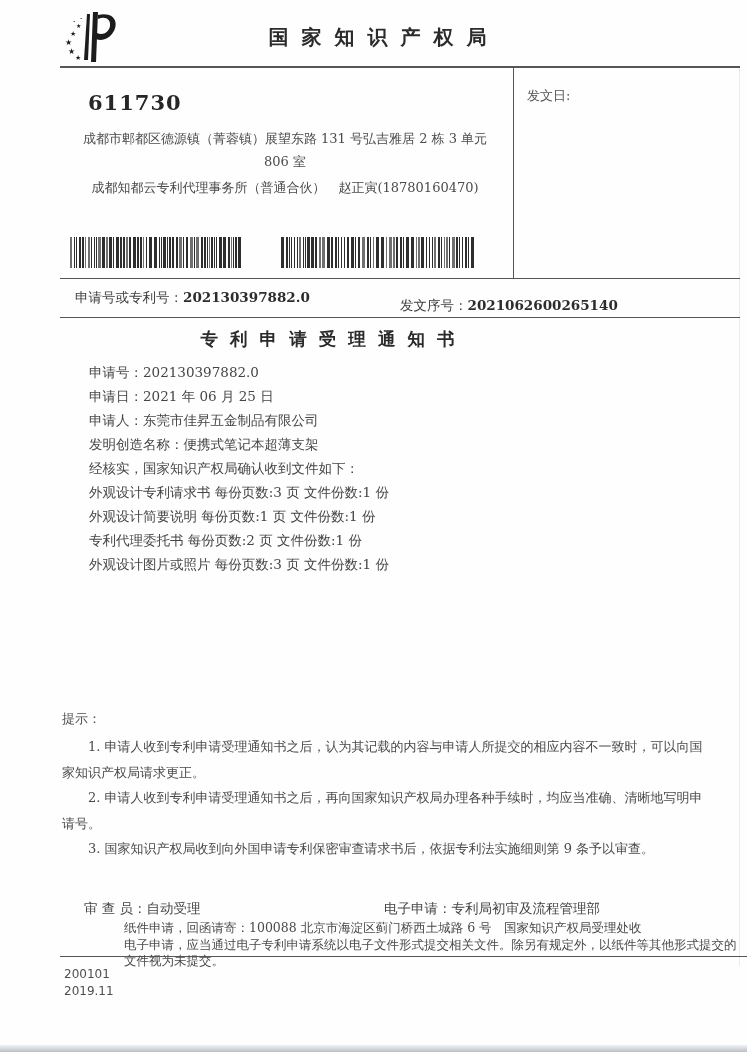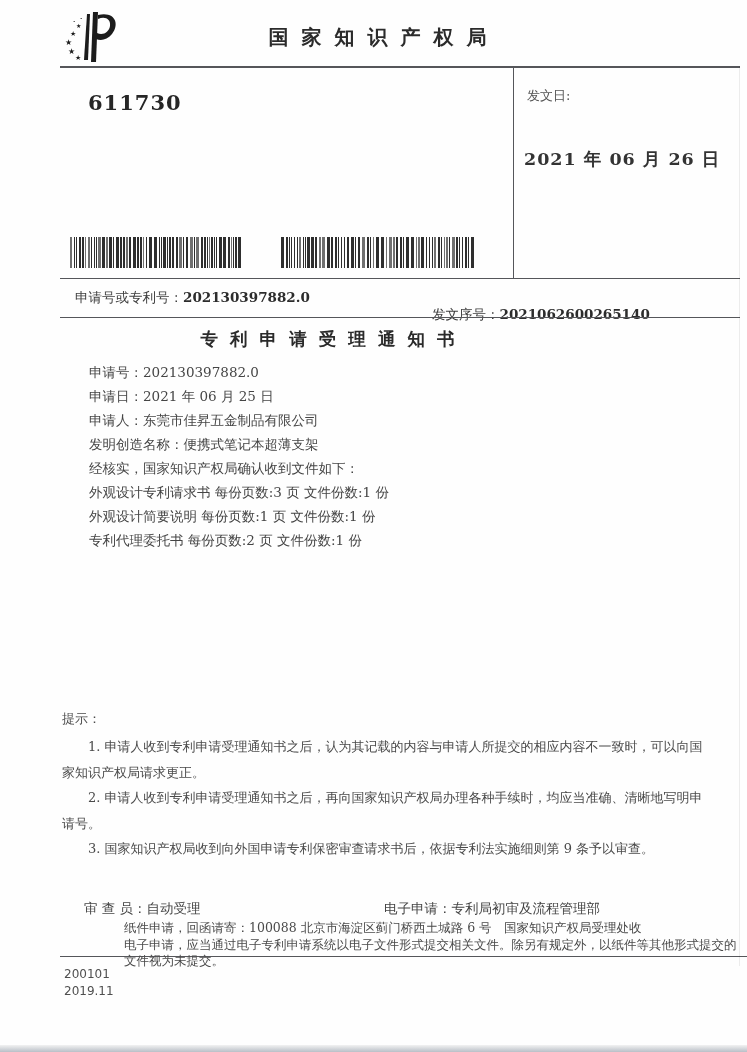--- a/index.html
+++ b/index.html
@@ -28,21 +28,21 @@
   .agent-line{margin-top:3px;}
   .dispatch-label{position:absolute;top:87px;left:527px;font-size:13px;color:#555;}
   .dispatch-date{
     position:absolute;top:147px;left:524px;
     font-size:17.5px;font-weight:600;letter-spacing:1px;color:#333;
   }
   .barcode{position:absolute;top:237px;height:31px;overflow:hidden;white-space:nowrap;}
   
   .meta-row{position:absolute;top:289px;left:0;width:747px;font-size:13.5px;color:#3e3e3e;}
   .meta-pair1{position:absolute;left:75px;top:0;}
-  .meta-pair2{position:absolute;left:400px;top:17px;margin-left:32px;}
+  .meta-pair2{position:absolute;left:400px;top:8px;}
   .meta-val{font-weight:bold;color:#2c2c2c;}
   
   .notice-title{
     position:absolute;top:327px;left:0;width:658px;text-align:center;
     font-weight:bold;font-size:17.5px;letter-spacing:3px;color:#2a2a2a;
   }
   .body-block{
     position:absolute;top:360px;left:62px;width:642px;
     font-size:13.5px;line-height:24px;color:#454545;
   }
@@ -94,23 +94,27 @@
       <text x="20" y="12" font-size="4" fill="#1c1c1c">•</text>
       <text x="13" y="15" font-size="4" fill="#1c1c1c">•</text>
     </svg>
   </div>
 
   <div class="agency-title">国 家 知 识 产 权 局</div>
   <div class="rule" style="top:66px;left:60px;width:680px;height:2px;"></div>
   <div class="rule" style="top:66px;left:513px;width:1px;height:213px;"></div>
 
   <div class="code-num">611730</div>
+  <div class="addr-block">
+    <div>成都市郫都区德源镇（菁蓉镇）展望东路 131 号弘吉雅居 2 栋 3 单元</div>
+    <div>806 室</div>
+    <div class="agent-line">成都知都云专利代理事务所（普通合伙）　赵正寅(18780160470)</div>
+  </div>
 
   <div class="dispatch-label">发文日:</div>
-  <div class="dispatch-date">2021 年 06 月 26 日</div>
 
   <div class="barcode" style="left:70px;width:176px;" id="bc1"><span style="display:inline-block;vertical-align:top;height:31px;width:2px;background:#707070;margin-right:2px"></span><span style="display:inline-block;vertical-align:top;height:31px;width:1px;background:#2e2e2e;margin-right:1px"></span><span style="display:inline-block;vertical-align:top;height:31px;width:1px;background:#2e2e2e;margin-right:2px"></span><span style="display:inline-block;vertical-align:top;height:31px;width:2px;background:#2e2e2e;margin-right:1px"></span><span style="display:inline-block;vertical-align:top;height:31px;width:2px;background:#2e2e2e;margin-right:1px"></span><span style="display:inline-block;vertical-align:top;height:31px;width:1px;background:#707070;margin-right:2px"></span><span style="display:inline-block;vertical-align:top;height:31px;width:2px;background:#707070;margin-right:1px"></span><span style="display:inline-block;vertical-align:top;height:31px;width:1px;background:#2e2e2e;margin-right:2px"></span><span style="display:inline-block;vertical-align:top;height:31px;width:1px;background:#2e2e2e;margin-right:1px"></span><span style="display:inline-block;vertical-align:top;height:31px;width:1px;background:#2e2e2e;margin-right:1px"></span><span style="display:inline-block;vertical-align:top;height:31px;width:3px;background:#707070;margin-right:1px"></span><span style="display:inline-block;vertical-align:top;height:31px;width:3px;background:#2e2e2e;margin-right:1px"></span><span style="display:inline-block;vertical-align:top;height:31px;width:2px;background:#707070;margin-right:1px"></span><span style="display:inline-block;vertical-align:top;height:31px;width:3px;background:#2e2e2e;margin-right:1px"></span><span style="display:inline-block;vertical-align:top;height:31px;width:1px;background:#2e2e2e;margin-right:2px"></span><span style="display:inline-block;vertical-align:top;height:31px;width:3px;background:#2e2e2e;margin-right:1px"></span><span style="display:inline-block;vertical-align:top;height:31px;width:2px;background:#2e2e2e;margin-right:1px"></span><span style="display:inline-block;vertical-align:top;height:31px;width:2px;background:#2e2e2e;margin-right:1px"></span><span style="display:inline-block;vertical-align:top;height:31px;width:2px;background:#707070;margin-right:1px"></span><span style="display:inline-block;vertical-align:top;height:31px;width:2px;background:#2e2e2e;margin-right:2px"></span><span style="display:inline-block;vertical-align:top;height:31px;width:3px;background:#2e2e2e;margin-right:1px"></span><span style="display:inline-block;vertical-align:top;height:31px;width:2px;background:#2e2e2e;margin-right:1px"></span><span style="display:inline-block;vertical-align:top;height:31px;width:2px;background:#2e2e2e;margin-right:1px"></span><span style="display:inline-block;vertical-align:top;height:31px;width:1px;background:#707070;margin-right:2px"></span><span style="display:inline-block;vertical-align:top;height:31px;width:1px;background:#2e2e2e;margin-right:2px"></span><span style="display:inline-block;vertical-align:top;height:31px;width:3px;background:#2e2e2e;margin-right:2px"></span><span style="display:inline-block;vertical-align:top;height:31px;width:3px;background:#2e2e2e;margin-right:2px"></span><span style="display:inline-block;vertical-align:top;height:31px;width:1px;background:#2e2e2e;margin-right:1px"></span><span style="display:inline-block;vertical-align:top;height:31px;width:1px;background:#2e2e2e;margin-right:1px"></span><span style="display:inline-block;vertical-align:top;height:31px;width:3px;background:#2e2e2e;margin-right:1px"></span><span style="display:inline-block;vertical-align:top;height:31px;width:1px;background:#2e2e2e;margin-right:1px"></span><span style="display:inline-block;vertical-align:top;height:31px;width:2px;background:#2e2e2e;margin-right:1px"></span><span style="display:inline-block;vertical-align:top;height:31px;width:2px;background:#2e2e2e;margin-right:2px"></span><span style="display:inline-block;vertical-align:top;height:31px;width:2px;background:#2e2e2e;margin-right:1px"></span><span style="display:inline-block;vertical-align:top;height:31px;width:3px;background:#707070;margin-right:1px"></span><span style="display:inline-block;vertical-align:top;height:31px;width:1px;background:#2e2e2e;margin-right:2px"></span><span style="display:inline-block;vertical-align:top;height:31px;width:2px;background:#2e2e2e;margin-right:2px"></span><span style="display:inline-block;vertical-align:top;height:31px;width:3px;background:#707070;margin-right:1px"></span><span style="display:inline-block;vertical-align:top;height:31px;width:1px;background:#2e2e2e;margin-right:1px"></span><span style="display:inline-block;vertical-align:top;height:31px;width:3px;background:#707070;margin-right:2px"></span><span style="display:inline-block;vertical-align:top;height:31px;width:2px;background:#2e2e2e;margin-right:1px"></span><span style="display:inline-block;vertical-align:top;height:31px;width:2px;background:#2e2e2e;margin-right:1px"></span><span style="display:inline-block;vertical-align:top;height:31px;width:1px;background:#2e2e2e;margin-right:1px"></span><span style="display:inline-block;vertical-align:top;height:31px;width:1px;background:#707070;margin-right:1px"></span><span style="display:inline-block;vertical-align:top;height:31px;width:2px;background:#2e2e2e;margin-right:1px"></span><span style="display:inline-block;vertical-align:top;height:31px;width:1px;background:#2e2e2e;margin-right:1px"></span><span style="display:inline-block;vertical-align:top;height:31px;width:1px;background:#2e2e2e;margin-right:2px"></span><span style="display:inline-block;vertical-align:top;height:31px;width:3px;background:#2e2e2e;margin-right:1px"></span><span style="display:inline-block;vertical-align:top;height:31px;width:3px;background:#2e2e2e;margin-right:2px"></span><span style="display:inline-block;vertical-align:top;height:31px;width:2px;background:#2e2e2e;margin-right:1px"></span><span style="display:inline-block;vertical-align:top;height:31px;width:1px;background:#707070;margin-right:1px"></span><span style="display:inline-block;vertical-align:top;height:31px;width:1px;background:#2e2e2e;margin-right:1px"></span><span style="display:inline-block;vertical-align:top;height:31px;width:2px;background:#2e2e2e;margin-right:1px"></span><span style="display:inline-block;vertical-align:top;height:31px;width:3px;background:#2e2e2e;margin-right:2px"></span></div>
   <div class="barcode" style="left:281px;width:197px;" id="bc2"><span style="display:inline-block;vertical-align:top;height:31px;width:3px;background:#2e2e2e;margin-right:2px"></span><span style="display:inline-block;vertical-align:top;height:31px;width:2px;background:#2e2e2e;margin-right:1px"></span><span style="display:inline-block;vertical-align:top;height:31px;width:1px;background:#2e2e2e;margin-right:1px"></span><span style="display:inline-block;vertical-align:top;height:31px;width:1px;background:#2e2e2e;margin-right:2px"></span><span style="display:inline-block;vertical-align:top;height:31px;width:1px;background:#2e2e2e;margin-right:2px"></span><span style="display:inline-block;vertical-align:top;height:31px;width:1px;background:#2e2e2e;margin-right:1px"></span><span style="display:inline-block;vertical-align:top;height:31px;width:2px;background:#707070;margin-right:2px"></span><span style="display:inline-block;vertical-align:top;height:31px;width:1px;background:#2e2e2e;margin-right:1px"></span><span style="display:inline-block;vertical-align:top;height:31px;width:1px;background:#2e2e2e;margin-right:1px"></span><span style="display:inline-block;vertical-align:top;height:31px;width:3px;background:#2e2e2e;margin-right:1px"></span><span style="display:inline-block;vertical-align:top;height:31px;width:3px;background:#2e2e2e;margin-right:1px"></span><span style="display:inline-block;vertical-align:top;height:31px;width:2px;background:#2e2e2e;margin-right:2px"></span><span style="display:inline-block;vertical-align:top;height:31px;width:2px;background:#707070;margin-right:1px"></span><span style="display:inline-block;vertical-align:top;height:31px;width:3px;background:#707070;margin-right:2px"></span><span style="display:inline-block;vertical-align:top;height:31px;width:3px;background:#2e2e2e;margin-right:1px"></span><span style="display:inline-block;vertical-align:top;height:31px;width:2px;background:#2e2e2e;margin-right:2px"></span><span style="display:inline-block;vertical-align:top;height:31px;width:2px;background:#2e2e2e;margin-right:1px"></span><span style="display:inline-block;vertical-align:top;height:31px;width:1px;background:#2e2e2e;margin-right:2px"></span><span style="display:inline-block;vertical-align:top;height:31px;width:1px;background:#2e2e2e;margin-right:2px"></span><span style="display:inline-block;vertical-align:top;height:31px;width:1px;background:#2e2e2e;margin-right:2px"></span><span style="display:inline-block;vertical-align:top;height:31px;width:2px;background:#2e2e2e;margin-right:2px"></span><span style="display:inline-block;vertical-align:top;height:31px;width:3px;background:#2e2e2e;margin-right:1px"></span><span style="display:inline-block;vertical-align:top;height:31px;width:1px;background:#2e2e2e;margin-right:2px"></span><span style="display:inline-block;vertical-align:top;height:31px;width:2px;background:#2e2e2e;margin-right:2px"></span><span style="display:inline-block;vertical-align:top;height:31px;width:3px;background:#707070;margin-right:2px"></span><span style="display:inline-block;vertical-align:top;height:31px;width:2px;background:#2e2e2e;margin-right:1px"></span><span style="display:inline-block;vertical-align:top;height:31px;width:1px;background:#2e2e2e;margin-right:2px"></span><span style="display:inline-block;vertical-align:top;height:31px;width:1px;background:#707070;margin-right:2px"></span><span style="display:inline-block;vertical-align:top;height:31px;width:3px;background:#2e2e2e;margin-right:2px"></span><span style="display:inline-block;vertical-align:top;height:31px;width:3px;background:#2e2e2e;margin-right:2px"></span><span style="display:inline-block;vertical-align:top;height:31px;width:1px;background:#707070;margin-right:2px"></span><span style="display:inline-block;vertical-align:top;height:31px;width:3px;background:#707070;margin-right:1px"></span><span style="display:inline-block;vertical-align:top;height:31px;width:2px;background:#707070;margin-right:1px"></span><span style="display:inline-block;vertical-align:top;height:31px;width:2px;background:#2e2e2e;margin-right:2px"></span><span style="display:inline-block;vertical-align:top;height:31px;width:2px;background:#2e2e2e;margin-right:1px"></span><span style="display:inline-block;vertical-align:top;height:31px;width:1px;background:#2e2e2e;margin-right:2px"></span><span style="display:inline-block;vertical-align:top;height:31px;width:3px;background:#2e2e2e;margin-right:2px"></span><span style="display:inline-block;vertical-align:top;height:31px;width:3px;background:#2e2e2e;margin-right:2px"></span><span style="display:inline-block;vertical-align:top;height:31px;width:1px;background:#707070;margin-right:1px"></span><span style="display:inline-block;vertical-align:top;height:31px;width:2px;background:#707070;margin-right:1px"></span><span style="display:inline-block;vertical-align:top;height:31px;width:3px;background:#2e2e2e;margin-right:2px"></span><span style="display:inline-block;vertical-align:top;height:31px;width:1px;background:#2e2e2e;margin-right:2px"></span><span style="display:inline-block;vertical-align:top;height:31px;width:1px;background:#2e2e2e;margin-right:2px"></span><span style="display:inline-block;vertical-align:top;height:31px;width:1px;background:#2e2e2e;margin-right:1px"></span><span style="display:inline-block;vertical-align:top;height:31px;width:2px;background:#707070;margin-right:2px"></span><span style="display:inline-block;vertical-align:top;height:31px;width:2px;background:#2e2e2e;margin-right:1px"></span><span style="display:inline-block;vertical-align:top;height:31px;width:1px;background:#2e2e2e;margin-right:2px"></span><span style="display:inline-block;vertical-align:top;height:31px;width:1px;background:#707070;margin-right:1px"></span><span style="display:inline-block;vertical-align:top;height:31px;width:2px;background:#707070;margin-right:1px"></span><span style="display:inline-block;vertical-align:top;height:31px;width:1px;background:#2e2e2e;margin-right:2px"></span><span style="display:inline-block;vertical-align:top;height:31px;width:3px;background:#707070;margin-right:1px"></span><span style="display:inline-block;vertical-align:top;height:31px;width:2px;background:#2e2e2e;margin-right:1px"></span><span style="display:inline-block;vertical-align:top;height:31px;width:1px;background:#2e2e2e;margin-right:2px"></span><span style="display:inline-block;vertical-align:top;height:31px;width:1px;background:#2e2e2e;margin-right:2px"></span><span style="display:inline-block;vertical-align:top;height:31px;width:2px;background:#2e2e2e;margin-right:1px"></span><span style="display:inline-block;vertical-align:top;height:31px;width:1px;background:#2e2e2e;margin-right:2px"></span><span style="display:inline-block;vertical-align:top;height:31px;width:3px;background:#2e2e2e;margin-right:1px"></span></div>
 
   <div class="rule" style="top:278px;left:60px;width:680px;height:1px;"></div>
 
   <div class="meta-row">
     <div class="meta-pair1">
       <span>申请号或专利号：</span><span class="meta-val">202130397882.0</span>
     </div>
@@ -125,20 +129,21 @@
 
   <div class="body-block">
     <div class="field-line">申请号：202130397882.0</div>
     <div class="field-line">申请日：2021 年 06 月 25 日</div>
     <div class="field-line">申请人：东莞市佳昇五金制品有限公司</div>
     <div class="field-line">发明创造名称：便携式笔记本超薄支架</div>
     <div class="field-line">经核实，国家知识产权局确认收到文件如下：</div>
     <div class="field-line">外观设计专利请求书 每份页数:3 页  文件份数:1 份</div>
     <div class="field-line">外观设计简要说明 每份页数:1 页  文件份数:1 份</div>
     <div class="field-line">专利代理委托书 每份页数:2 页  文件份数:1 份</div>
+    <div class="field-line">外观设计图片或照片 每份页数:3 页  文件份数:1 份</div>
   </div>
 
   <div class="tips-label">提示：</div>
   <div class="tips-block">
     <p>1. 申请人收到专利申请受理通知书之后，认为其记载的内容与申请人所提交的相应内容不一致时，可以向国家知识产权局请求更正。</p>
     <p>2. 申请人收到专利申请受理通知书之后，再向国家知识产权局办理各种手续时，均应当准确、清晰地写明申请号。</p>
     <p>3. 国家知识产权局收到向外国申请专利保密审查请求书后，依据专利法实施细则第 9 条予以审查。</p>
   </div>
 
   <div class="signoff">

